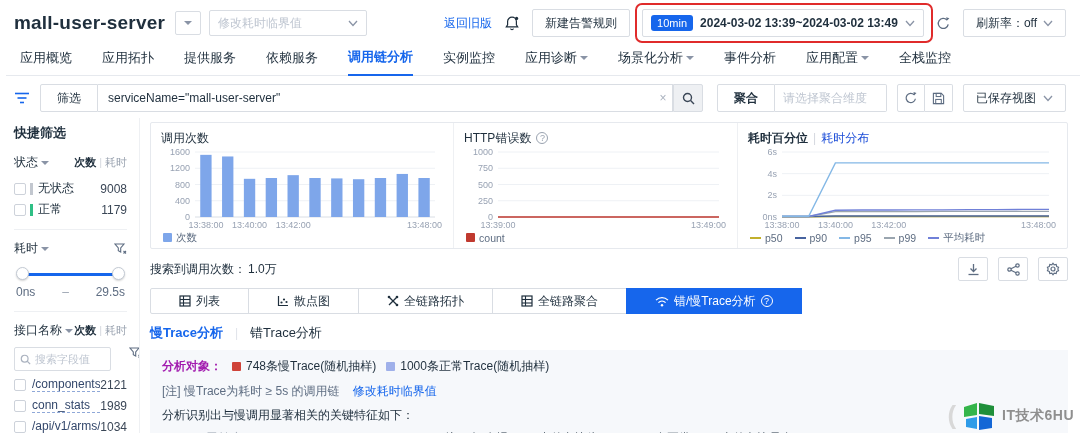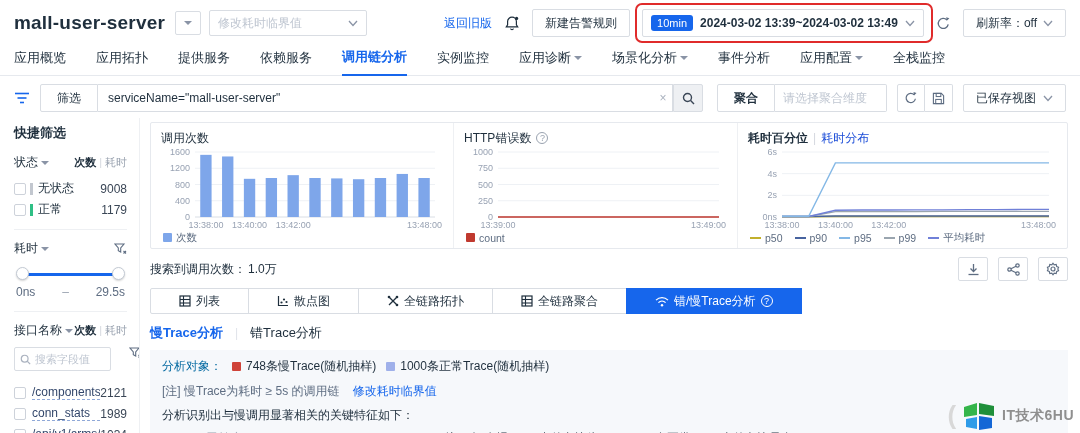--- a/index.html
+++ b/index.html
@@ -22,21 +22,21 @@
   .time-wrap { position:relative; }
   .time-ctl { height:28px; border:1px solid #d9dde3; border-radius:2px; display:flex; align-items:center;
     gap:7px; padding:0 8px; background:#fff; cursor:pointer; }
   .badge-10min { background:#1666ec; color:#fff; border-radius:3px; font-size:11px; padding:2px 6px; }
   .red-box { position:absolute; left:-7px; right:-9px; top:-6px; bottom:-6px; border:2px solid #e02b2b;
     border-radius:7px; pointer-events:none; }
   .icon-btn { background:none; border:none; cursor:pointer; display:flex; align-items:center; }
   .refresh-select { gap:6px; color:#1f2f3d; }
 
   
-  .nav { height:30px; display:flex; align-items:flex-end; gap:30px; padding:0 14px; border-bottom:1px solid #e6e9ee; }
+  .nav { height:30px; display:flex; align-items:flex-end; gap:30px; padding:0 14px; border-bottom:1px solid #e6e9ee;margin-left:6px; }
   .nav-item { padding-bottom:8px; cursor:pointer; font-size:13px; display:flex; align-items:center; gap:3px; }
   .nav-item.active { color:#1666ec; border-bottom:2px solid #1666ec; margin-bottom:-1px; font-weight:bold; }
   .caret { width:0; height:0; border:4px solid transparent; border-top-color:#8a94a6; margin-top:4px; }
 
   
   .filterbar { display:flex; align-items:center; padding:8px 14px 6px; gap:0; }
   .fb-left-icon { margin-right:10px; cursor:pointer; }
   .prefix-label { height:28px; border:1px solid #d9dde3; background:#fff; display:flex; align-items:center;
     padding:0 16px; border-radius:2px 0 0 2px; }
   .query-input { height:28px; flex:1; border:1px solid #d9dde3; border-left:none; padding:0 24px 0 10px;
@@ -70,21 +70,21 @@
   .sb-row .lbl { flex:1; white-space:nowrap; overflow:hidden; }
   .sb-row .val { color:#3a4656; }
   .sb-div { border:none; border-top:1px solid #eef0f3; margin:10px 0; }
   .slider { position:relative; height:14px; margin:10px 2px 4px; }
   .slider .track { position:absolute; left:4px; right:4px; top:6px; height:3px; background:#1666ec; border-radius:2px; }
   .handle { position:absolute; top:0; width:13px; height:13px; background:#fff; border:1px solid #c3cad4;
     border-radius:50%; box-shadow:0 1px 2px rgba(0,0,0,.18); cursor:pointer; }
   .handle.l { left:0; } .handle.r { right:0; }
   .range-lbls { display:flex; justify-content:space-between; color:#5e6d82; padding:0 2px 2px; }
   .range-lbls .dash { color:#9aa3b0; }
-  .side-search-wrap { display:flex; gap:18px; margin-bottom:12px; }
+  .side-search-wrap { display:flex; gap:18px; margin-bottom:4px; }
   .side-search-box { flex:1; display:flex; align-items:center; border:1px solid #d9dde3; border-radius:2px;
     height:24px; padding:0 5px; gap:4px; background:#fff; }
   .side-search { border:none; outline:none; width:70px; font-size:11px; font-family:inherit; }
   .if-label { color:#33476b; border-bottom:1px dashed #8fa8d8; cursor:pointer; }
 
   .content { flex:1; padding:4px 12px 0 10px; display:flex; flex-direction:column; overflow:hidden; }
 
   
   .charts { display:flex; border:1px solid #e6e9ee; border-radius:2px; background:#fff; }
   .chart { padding:7px 10px 3px; }
@@ -113,21 +113,21 @@
   .vtab:first-child { margin-left:0; border-radius:2px 0 0 2px; }
   .vtab.active { background:#1666ec; border-color:#1666ec; color:#fff; z-index:1; border-radius:0;justify-content:space-between; }
 
   
   .subtabs { display:flex; align-items:center; gap:12px; margin:10px 0 8px; }
   .subtab { font-size:13px; cursor:pointer; }
   .subtab.active { color:#1666ec; font-weight:bold; }
   .subtab-sep { color:#e0e4ea; }
   .analysis { background:#f6f8fb; flex:1; padding:8px 12px; }
   .an-row { display:flex; align-items:center; margin-bottom:8px; }
-  .an-label { color:#0369a1; }
+  .an-label { color:#a21caf;font-weight:bold; }
   .tg { display:inline-flex; align-items:center; gap:5px; margin-left:10px; }
   .note-row { color:#5e6d82; margin-bottom:7px; }
   .note-row .link { margin-left:10px; }
   .intro { margin-bottom:7px; }
   .top-row { display:flex; align-items:center; margin:0 0 5px 10px; line-height:15px; white-space:nowrap; }
   .rank { font-style:italic; font-weight:bold; width:34px; flex:none; }
   .contrib { color:#9aa3b0; margin-right:8px; }
   .pct { color:#1666ec; }
 
   

